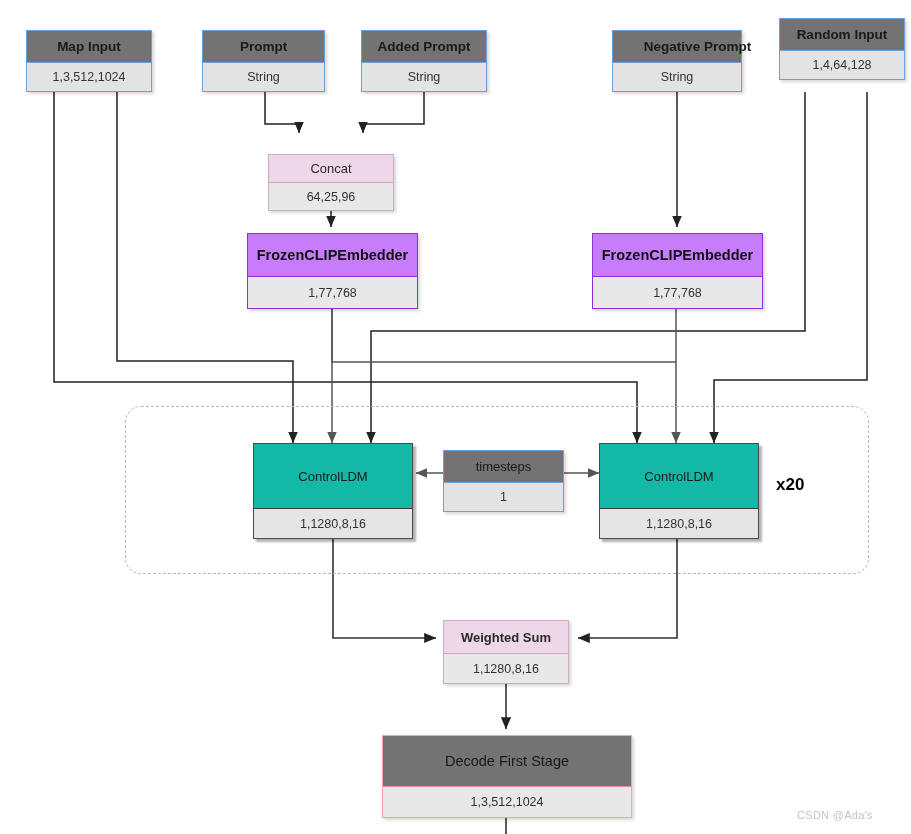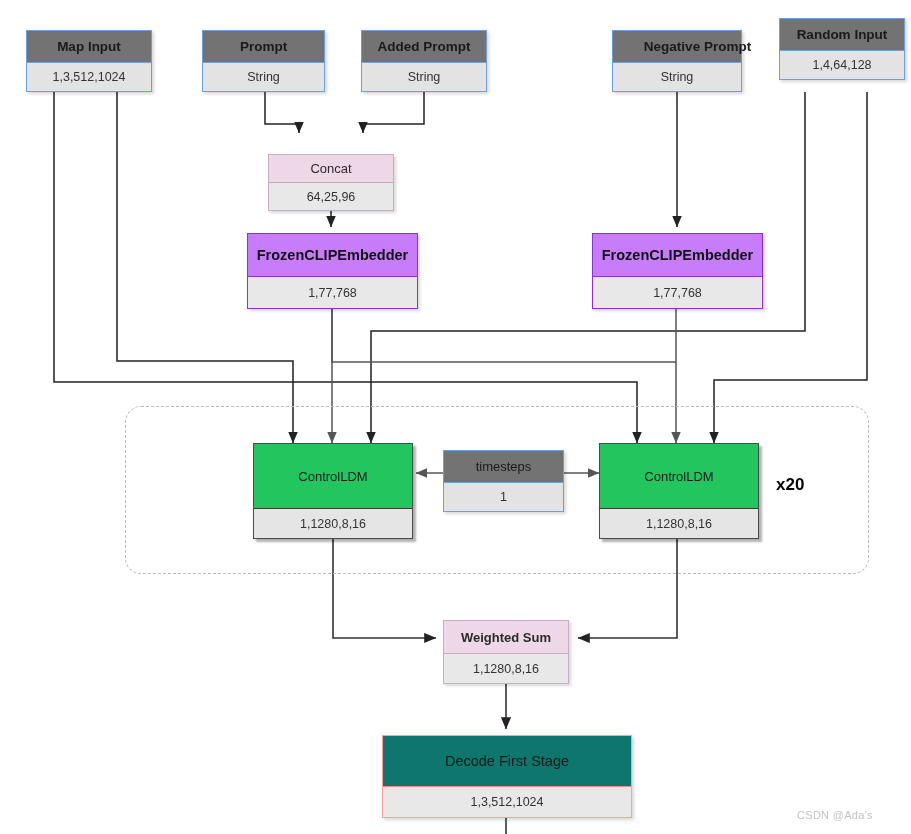--- a/index.html
+++ b/index.html
@@ -94,34 +94,34 @@
     font-weight: bold;
     border-bottom: 1.4px solid #8f2ee0;
   }
 
   
   .n-teal {
     border: 1.8px solid #4a4a4a;
     box-shadow: 3px 3px 2px rgba(0,0,0,0.30);
   }
   .n-teal .head {
-    background: #22c55e;
+    background: #14b8a6;
     color: #1a1a1a;
     font-size: 13px;
     border-bottom: 1.6px solid #3a3a3a;
   }
   .n-teal .shape { background: #e5e5e5; }
 
   
   .n-red {
     border: 1.6px solid #f7a3a3;
     box-shadow: 2px 2px 3px rgba(0,0,0,0.16);
   }
   .n-red .head {
-    background: #0f766e;
+    background: #737373;
     color: #1a1a1a;
     font-size: 14.5px;
     border-bottom: 1.4px solid #f28e8e;
   }
 
   
   #loop-box {
     position: absolute;
     border: 1.5px dashed #b9b9b9;
     border-radius: 16px;

